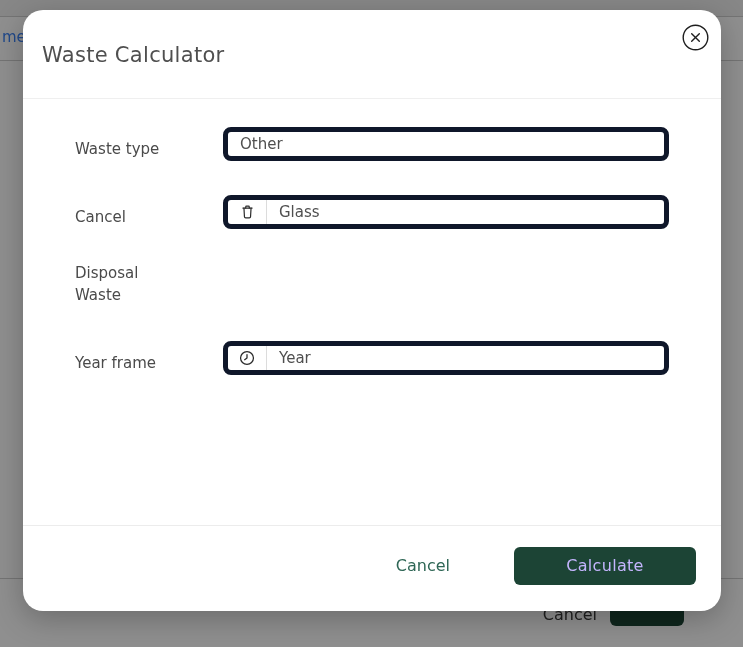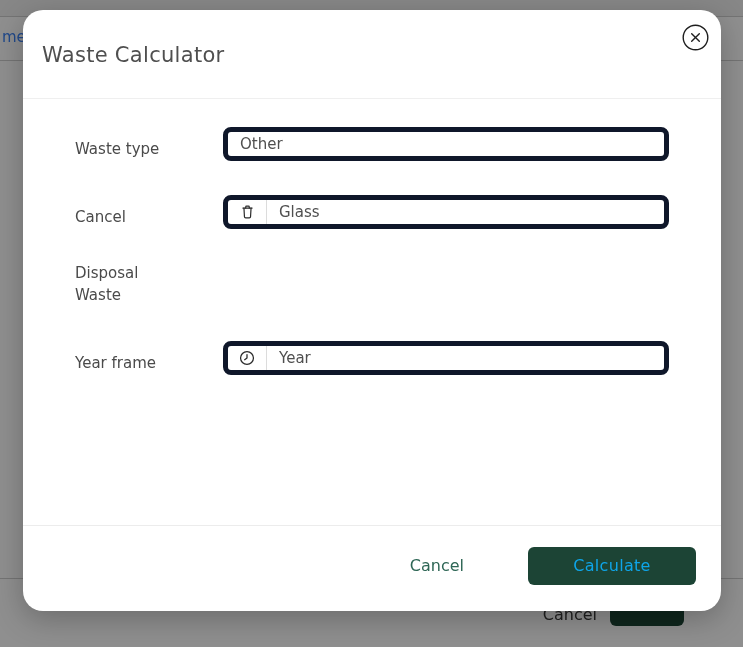--- a/index.html
+++ b/index.html
@@ -46,21 +46,21 @@
   .suffix-box { flex:0 0 82px; display:flex; align-items:center; justify-content:center;
                 font-size:15px; color:#4f4f4f; position:relative; }
   .suffix-box::before { content:""; position:absolute; left:0; top:4px; bottom:4px;
                         border-left:1px solid #dcdcdc; }
 
   .modal-footer { flex:0 0 auto; height:86px; border-top:1px solid #ececec;
                   display:flex; align-items:center; justify-content:flex-end;
                   padding:0 25px 6px 25px; }
   .link-btn { background:none; border:none; font-family:inherit; font-size:16px;
               color:#2e6655; cursor:pointer; margin-right:64px; }
-  .primary-btn { width:168px; height:38px; background:#1c4435; color:#0ea5e9;
+  .primary-btn { width:182px; height:38px; background:#1c4435; color:#c4b5fd;
                  border:none; border-radius:6px; font-size:16px; font-family:inherit;
                  cursor:pointer; letter-spacing:0.3px; }
   svg { display:block; }
 </style>
 </head>
 <body>
 
 <div class="stage">
 
   <div class="underlay">

